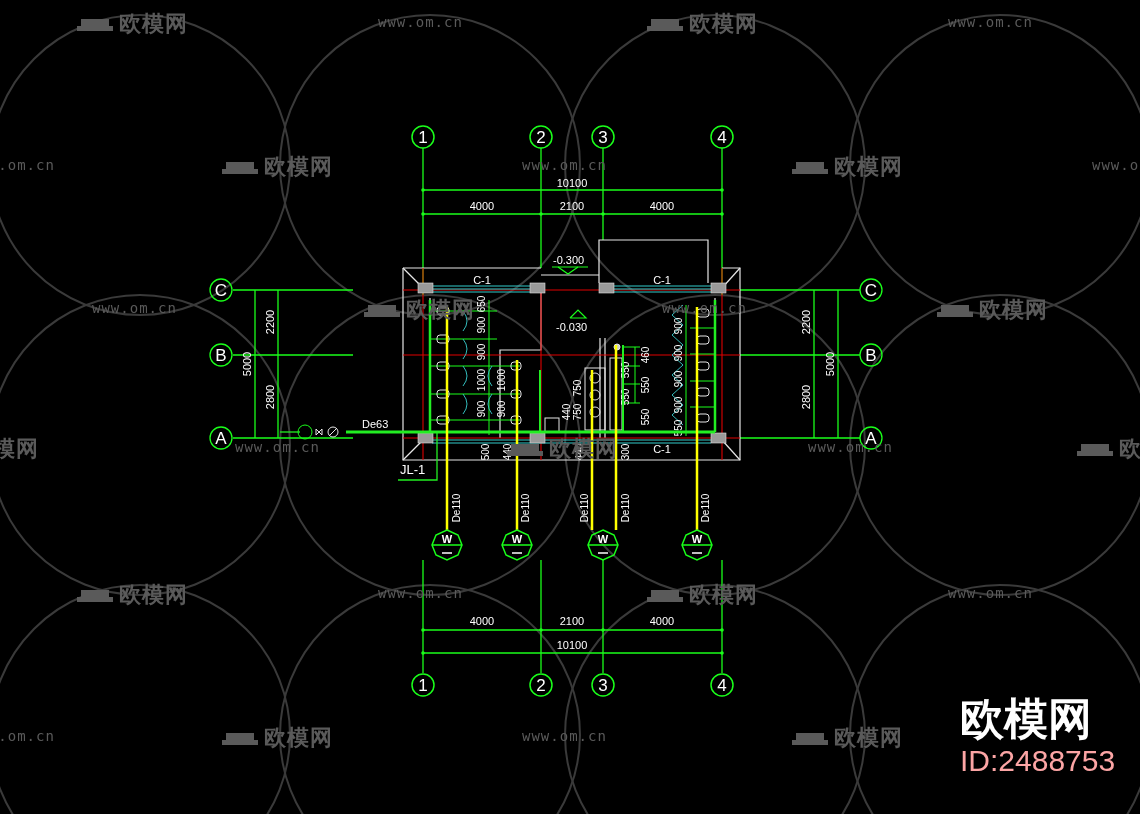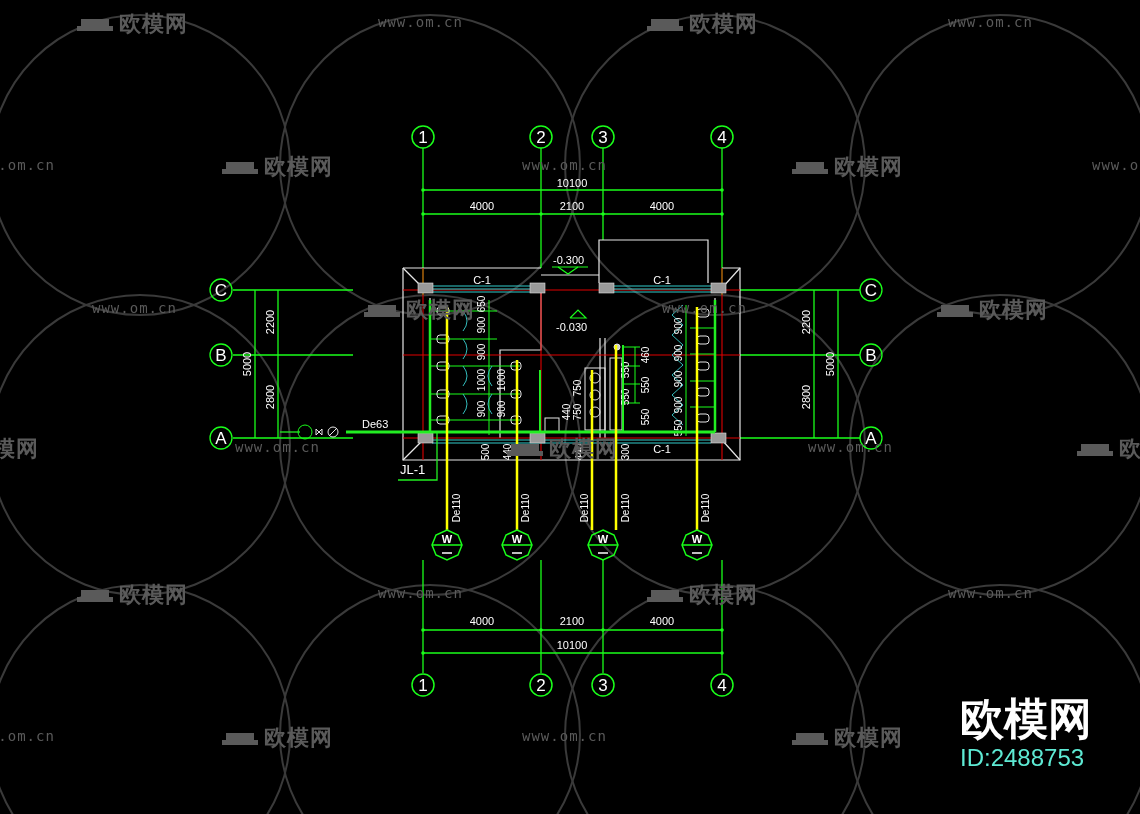--- a/index.html
+++ b/index.html
@@ -2,21 +2,21 @@
 <html><head>
 <meta charset="utf-8">
 <style>
   html,body{margin:0;padding:0;background:#000;}
   body{width:1140px;height:814px;overflow:hidden;position:relative;font-family:"Liberation Sans",sans-serif;}
   #canvas{position:absolute;left:0;top:0;width:1140px;height:814px;}
   .wm-text{position:absolute;color:#5a5a5a;font-family:"DejaVu Sans",sans-serif;font-size:22px;font-weight:bold;letter-spacing:1px;white-space:nowrap;}
   .wm-url{position:absolute;color:#5a5a5a;font-family:"DejaVu Sans Mono",monospace;font-size:14px;white-space:nowrap;letter-spacing:1px;}
   .sofa{display:inline-block;width:40px;height:18px;vertical-align:middle;margin-right:4px;}
   .brand{position:absolute;left:960px;top:697px;color:#fff;font-family:"DejaVu Sans",sans-serif;font-size:44px;font-weight:bold;line-height:1;}
-  .brand-id{position:absolute;left:960px;top:746px;color:#5eead4;font-family:"Liberation Sans",sans-serif;font-size:24px;line-height:1;}
+  .brand-id{position:absolute;left:960px;top:746px;color:#fca5a5;font-family:"Liberation Sans",sans-serif;font-size:30px;line-height:1;}
   svg text{font-family:"Liberation Sans",sans-serif;}
 </style>
 </head>
 <body>
 
 <svg id="canvas" viewBox="0 0 1140 814" xmlns="http://www.w3.org/2000/svg">
 
   <g stroke="#3a3a3a" stroke-width="2" fill="none">
     <circle cx="140" cy="165" r="150"></circle>
     <circle cx="430" cy="165" r="150"></circle>

